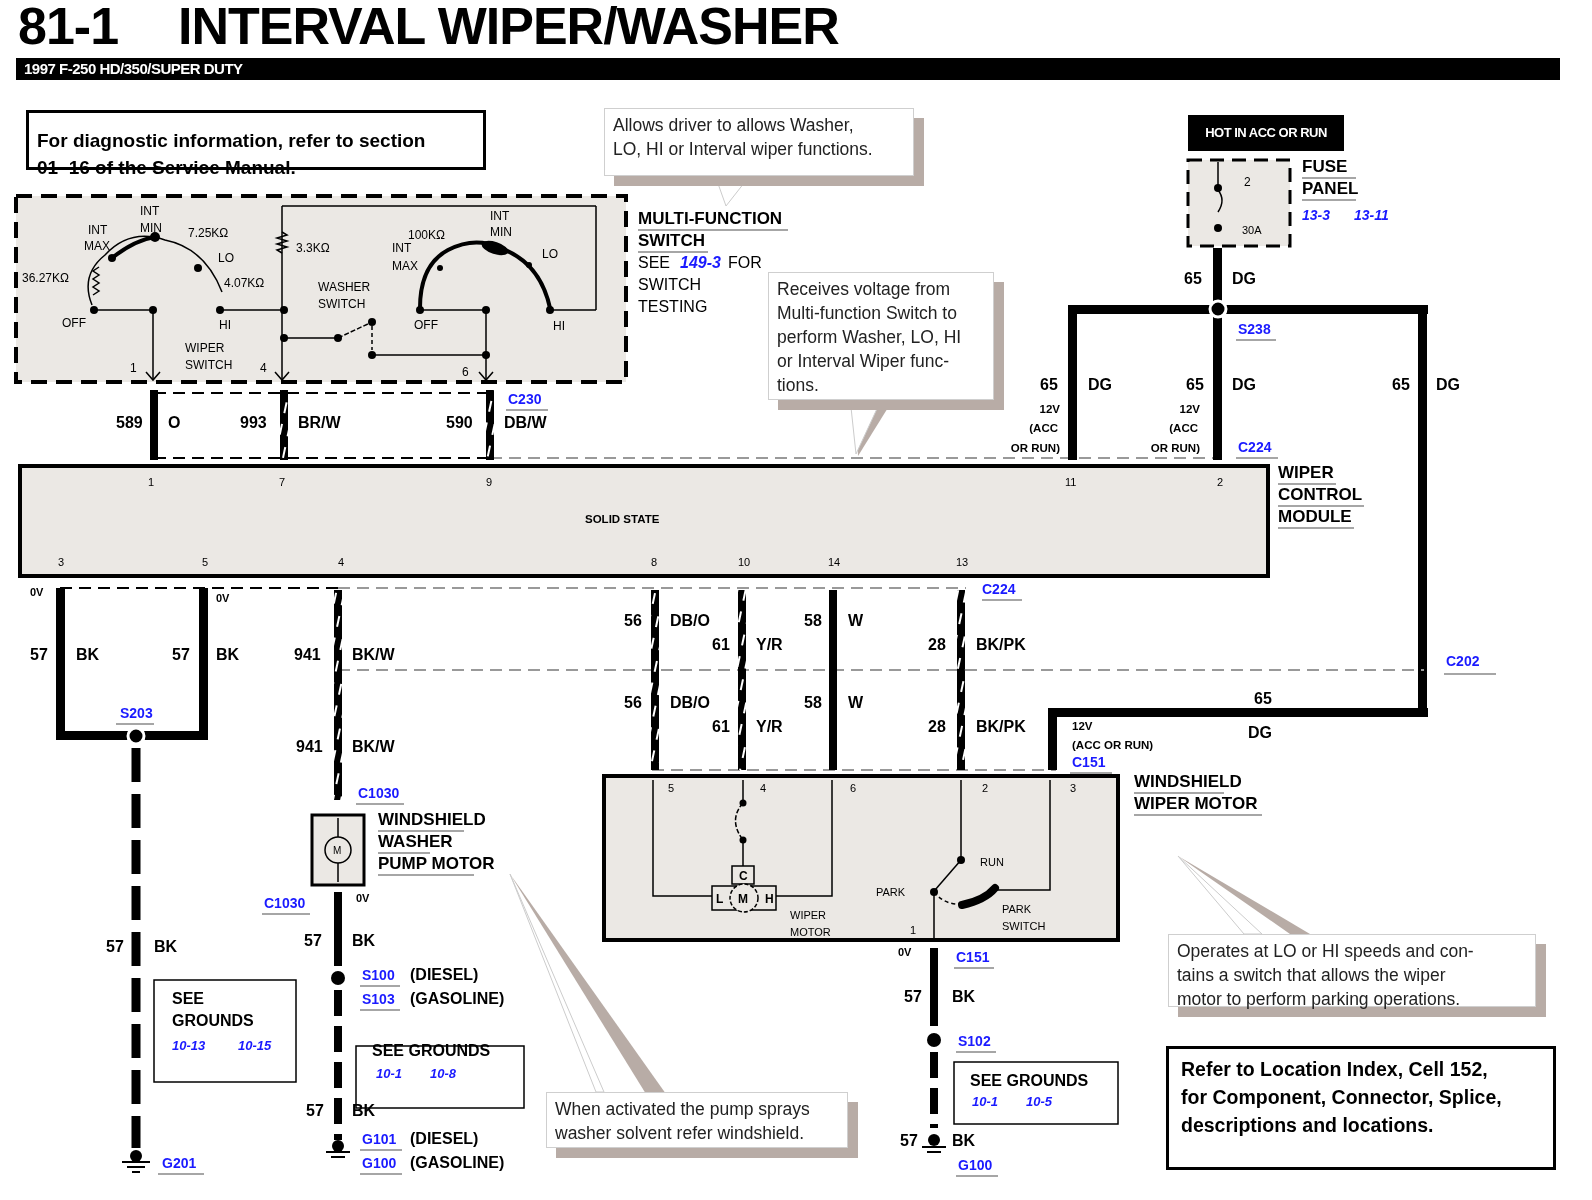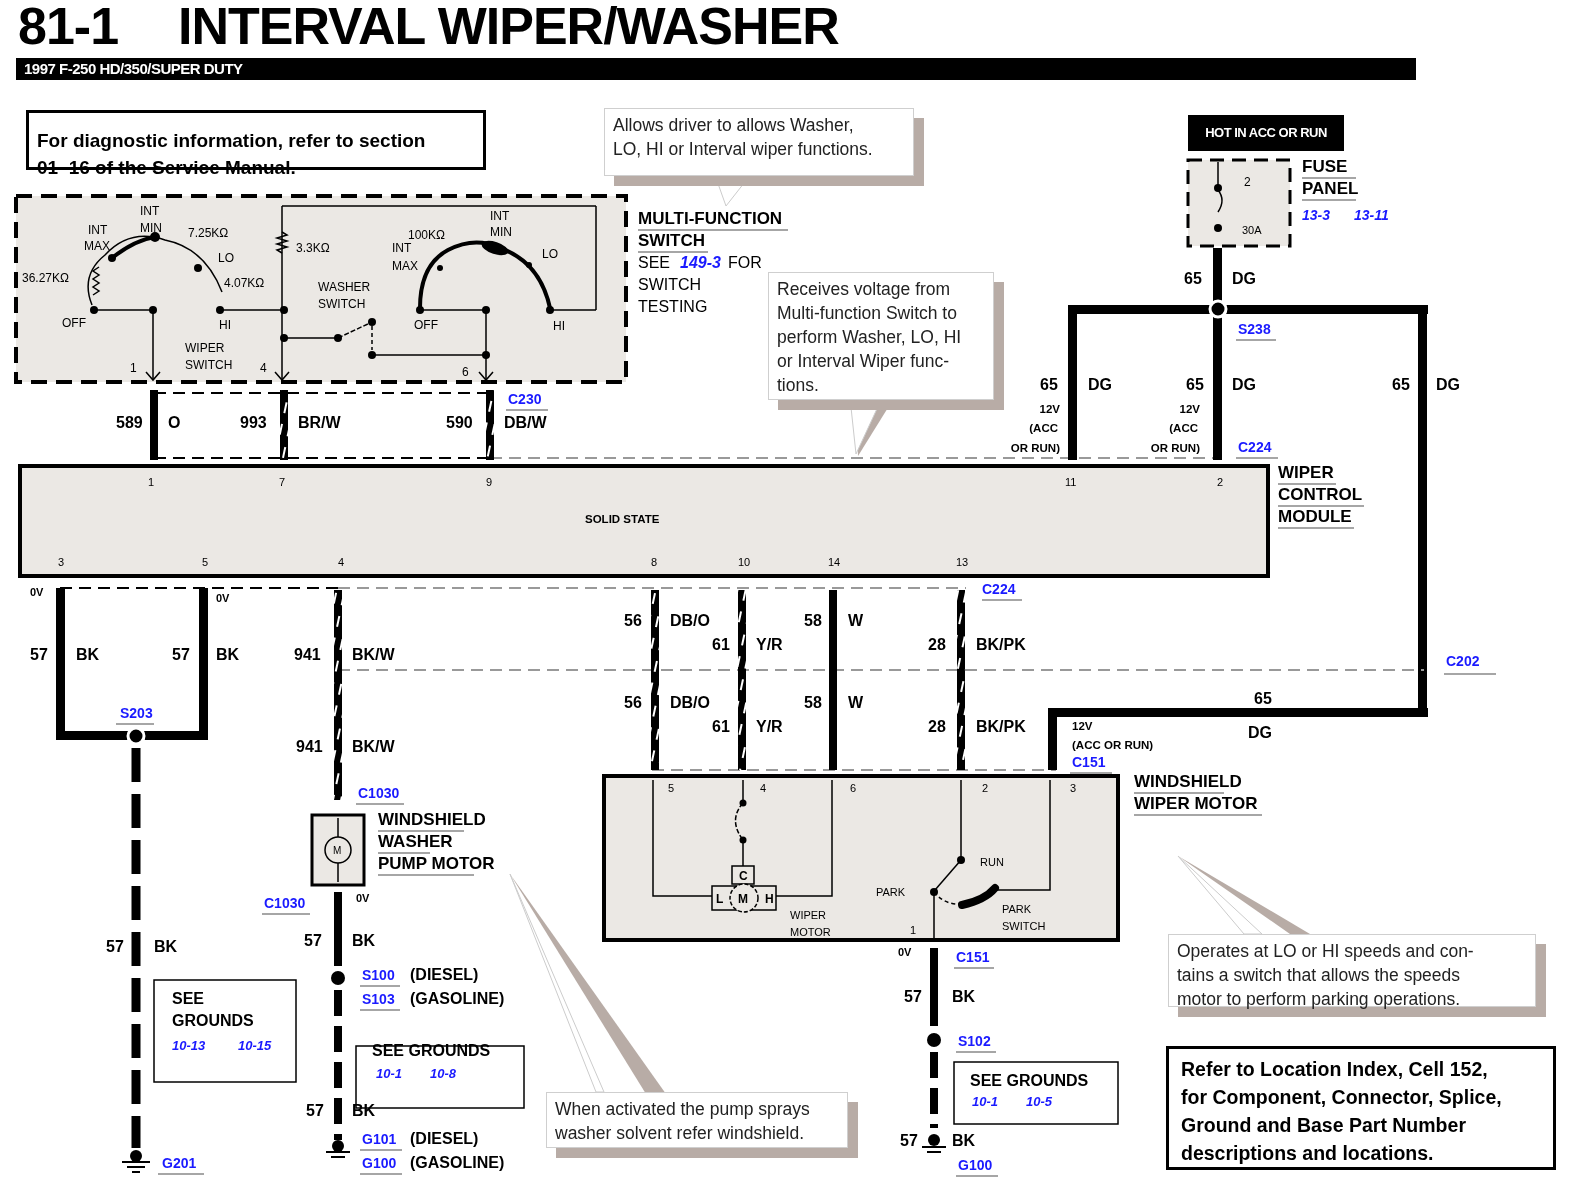--- a/index.html
+++ b/index.html
@@ -5,21 +5,21 @@
   html, body { margin:0; padding:0; background:#ffffff; }
   body { width:1592px; height:1200px; position:relative; overflow:hidden; font-family:"Liberation Sans", sans-serif; color:#000; }
   #diagram { position:absolute; left:0; top:0; }
   .t { font-family:"Liberation Sans", sans-serif; fill:#000; }
   .b { font-weight:bold; }
   .link { fill:#1a1aff; font-weight:bold; font-style:italic; }
   .conn { fill:#1a1aff; font-weight:bold; }
   .ul { stroke:#888; stroke-width:1.5; }
   .title-num { position:absolute; left:18px; top:-4px; font-size:52px; font-weight:bold; letter-spacing:-1px; }
   .title-name { position:absolute; left:178px; top:-4px; font-size:52px; font-weight:bold; letter-spacing:-1px; }
-  .subbar { position:absolute; left:16px; top:58px; width:1400px; height:22px; background:#000; }
+  .subbar { position:absolute; left:16px; top:58px; width:1544px; height:22px; background:#000; }
   .subbar span { color:#fff; font-weight:bold; font-size:15px; margin-left:8px; line-height:22px; letter-spacing:-0.5px; }
   .diag-box { position:absolute; left:26px; top:110px; width:460px; height:60px; border:3px solid #000; padding:14px 8px; box-sizing:border-box; font-size:19px; font-weight:bold; line-height:27px; }
   .callout { position:absolute; background:#fff; border:1px solid #cfcfcf; box-shadow:10px 10px 0 #b8aca6; font-size:17.5px; line-height:24px; padding:4px 8px; box-sizing:border-box; color:#222; }
   .refbox { position:absolute; left:1166px; top:1046px; width:390px; height:124px; border:3px solid #000; padding:6px 12px; box-sizing:border-box; font-size:19.5px; font-weight:bold; line-height:28px; }
   .hotbox { position:absolute; left:1188px; top:115px; width:156px; height:36px; background:#000; color:#fff; font-size:13px; font-weight:bold; text-align:center; line-height:36px; letter-spacing:-0.5px; }
 </style>
 </head>
 <body>
 
 <div class="title-num">81-1</div>
@@ -438,22 +438,21 @@
   <div>perform Washer, LO, HI</div>
   <div>or Interval Wiper func-</div>
   <div>tions.</div>
 </div>
 <div class="callout" style="left:546px;top:1092px;width:302px;height:56px;">
   <div>When activated the pump sprays</div>
   <div>washer solvent refer windshield.</div>
 </div>
 <div class="callout" style="left:1168px;top:934px;width:368px;height:73px;">
   <div>Operates at LO or HI speeds and con-</div>
-  <div>tains a switch that allows the speeds</div>
+  <div>tains a switch that allows the wiper</div>
   <div>motor to perform parking operations.</div>
 </div>
 
 <div class="refbox">
   <div>Refer to Location Index, Cell 152,</div>
   <div>for Component, Connector, Splice,</div>
-  <div>Ground and Base Part Number</div>
   <div>descriptions and locations.</div>
 </div>
 
 </body></html>

